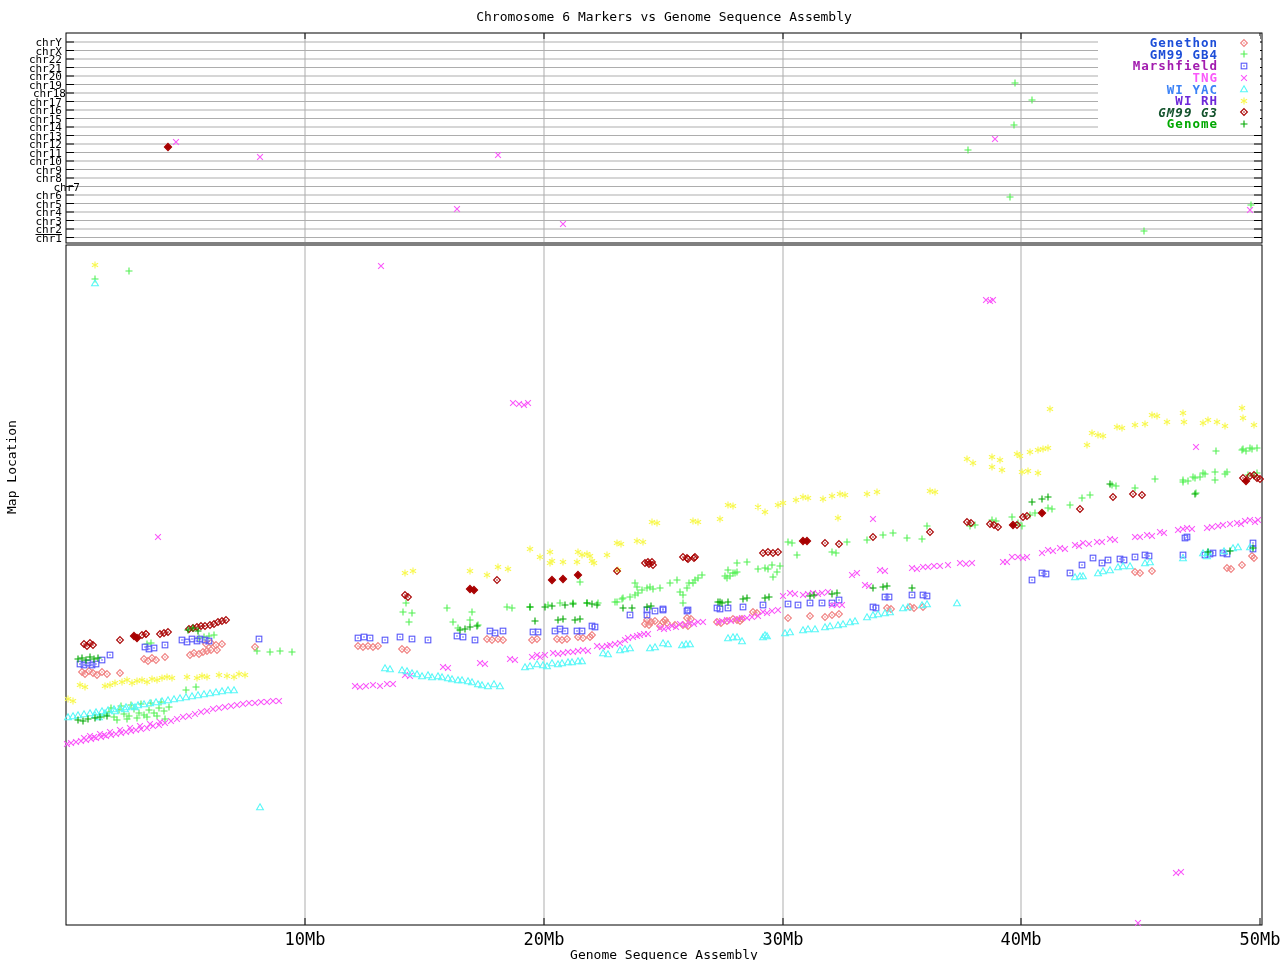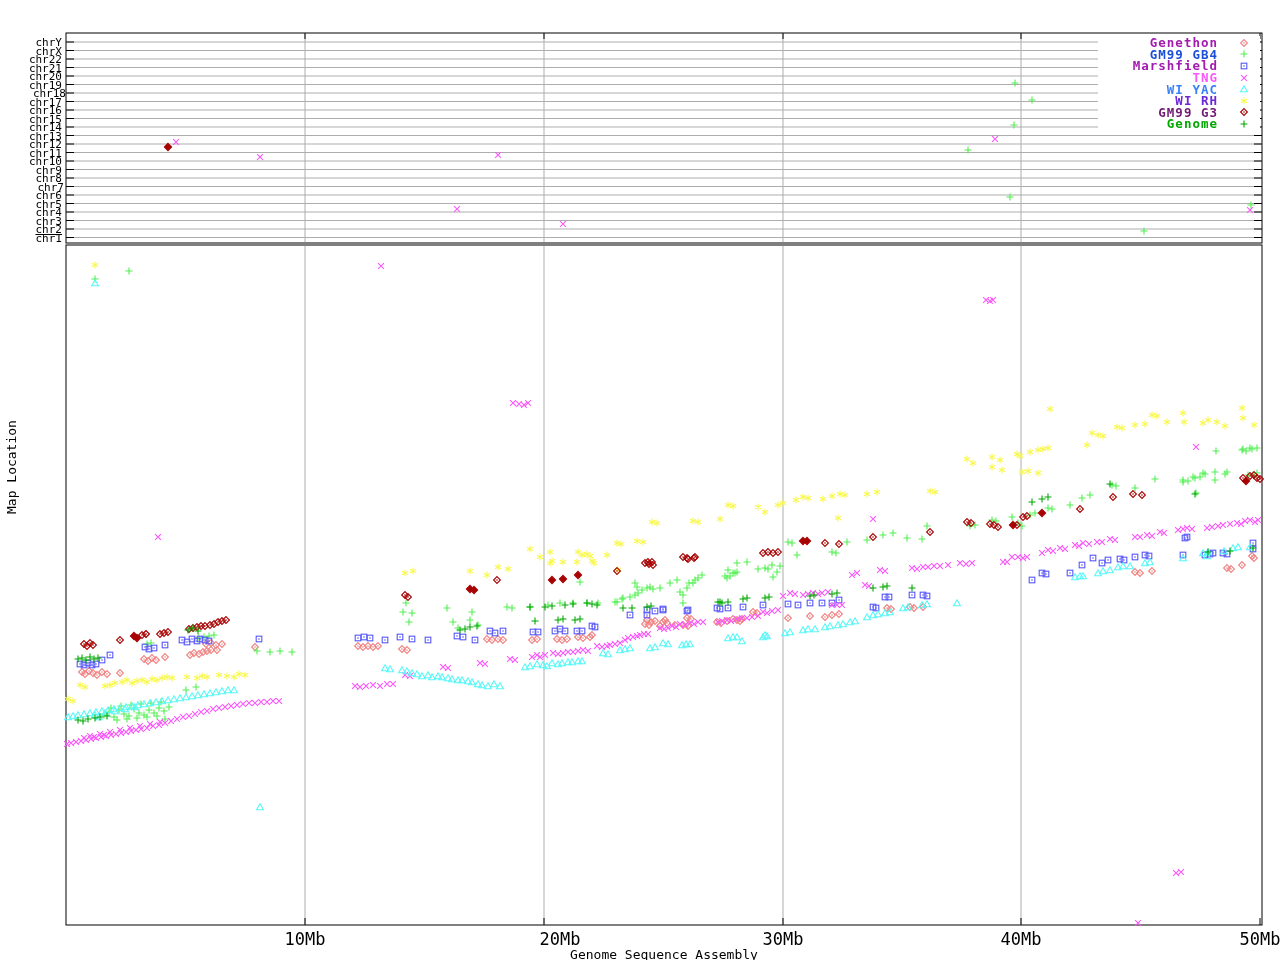--- a/index.html
+++ b/index.html
@@ -15,20 +15,21 @@
   .x-tick-label{position:absolute;font-size:17px;width:64px;text-align:center;}
   #legend{position:absolute;left:1098px;top:36px;background:#ffffff;padding:1px 2px;}
   .lg-row{display:flex;align-items:center;height:11.6px;}
   .lg-label{width:118px;text-align:right;font-size:12.5px;font-weight:bold;letter-spacing:1px;}
   .lg-sym{width:40px;height:10px;}
 </style>
 </head>
 <body>
 
 <div id="canvas">
+  <div class="title">Chromosome 6 Markers vs Genome Sequence Assembly</div>
   <svg id="plot-svg" width="1280" height="960">
     <defs>
       <g id="sym-diamond-dot">
           <path d="M0 -3.4 L3.4 0 L0 3.4 L-3.4 0 Z" fill="none"></path>
           <circle r="0.8" fill="currentColor" stroke="none"></circle>
         </g>
       <g id="sym-diamond-fill">
           <path d="M0 -3.6 L3.6 0 L0 3.6 L-3.6 0 Z" fill="currentColor"></path>
         </g>
       <g id="sym-plus">
@@ -1088,40 +1089,40 @@
       <div class="chr-label" style="left: 2px; top: 96.5px;">chr17</div>
       <div class="chr-label" style="left: 2px; top: 105px;">chr16</div>
       <div class="chr-label" style="left: 2px; top: 113.5px;">chr15</div>
       <div class="chr-label" style="left: 2px; top: 122px;">chr14</div>
       <div class="chr-label" style="left: 2px; top: 130.5px;">chr13</div>
       <div class="chr-label" style="left: 2px; top: 139px;">chr12</div>
       <div class="chr-label" style="left: 2px; top: 147.5px;">chr11</div>
       <div class="chr-label" style="left: 2px; top: 156px;">chr10</div>
       <div class="chr-label" style="left: 2px; top: 164.5px;">chr9</div>
       <div class="chr-label" style="left: 2px; top: 173px;">chr8</div>
-      <div class="chr-label" style="left: 4px; top: 181.5px;">chr7</div>
+      <div class="chr-label" style="left: 20px; top: 181.5px;">chr7</div>
       <div class="chr-label" style="left: 2px; top: 190px;">chr6</div>
       <div class="chr-label" style="left: 2px; top: 198.5px;">chr5</div>
       <div class="chr-label" style="left: 2px; top: 207px;">chr4</div>
       <div class="chr-label" style="left: 2px; top: 215.5px;">chr3</div>
       <div class="chr-label" style="left: 2px; top: 224px; text-decoration: underline;">chr2</div>
       <div class="chr-label" style="left: 2px; top: 232.5px;">chr1</div>
     </div>
   <div id="x-tick-labels">
       <div class="x-tick-label" style="left: 273px; top: 929px;">10Mb</div>
-      <div class="x-tick-label" style="left: 528px; top: 929px;">20Mb</div>
+      <div class="x-tick-label" style="left: 512px; top: 929px;">20Mb</div>
       <div class="x-tick-label" style="left: 751px; top: 929px;">30Mb</div>
       <div class="x-tick-label" style="left: 989px; top: 929px;">40Mb</div>
       <div class="x-tick-label" style="left: 1228px; top: 929px;">50Mb</div>
     </div>
   <div class="ylabel">Map Location</div>
   <div class="xlabel">Genome Sequence Assembly</div>
   <div id="legend">
       <div class="lg-row">
-        <span class="lg-label" style="color: #a21caf;">Genethon</span>
+        <span class="lg-label" style="color: #1d4ed8;">Genethon</span>
         <svg class="lg-sym" width="40" height="10">
           <use href="#sym-diamond-dot" transform="translate(26 5)" stroke="#f08080" color="#f08080" stroke-width="1.1"></use>
         </svg>
       </div>
       <div class="lg-row">
         <span class="lg-label" style="color: #1d4ed8;">GM99 GB4</span>
         <svg class="lg-sym" width="40" height="10">
           <use href="#sym-plus" transform="translate(26 5)" stroke="#50f050" color="#50f050" stroke-width="1.1"></use>
         </svg>
       </div>
@@ -1143,21 +1144,21 @@
           <use href="#sym-triangle-open" transform="translate(26 5)" stroke="#58f8f8" color="#58f8f8" stroke-width="1.1"></use>
         </svg>
       </div>
       <div class="lg-row">
         <span class="lg-label" style="color: #6d28d9;">WI RH</span>
         <svg class="lg-sym" width="40" height="10">
           <use href="#sym-asterisk" transform="translate(26 5)" stroke="#f8f850" color="#f8f850" stroke-width="1.1"></use>
         </svg>
       </div>
       <div class="lg-row">
-        <span class="lg-label" style="color: #701a75;">GM99 G3</span>
+        <span class="lg-label" style="color: #14532d; font-style: italic;">GM99 G3</span>
         <svg class="lg-sym" width="40" height="10">
           <use href="#sym-diamond-dot" transform="translate(26 5)" stroke="#a80000" color="#a80000" stroke-width="1.1"></use>
         </svg>
       </div>
       <div class="lg-row">
         <span class="lg-label" style="color: rgb(0, 168, 0);">Genome</span>
         <svg class="lg-sym" width="40" height="10">
           <use href="#sym-plus" transform="translate(26 5)" stroke="#00a800" color="#00a800" stroke-width="1.1"></use>
         </svg>
       </div>

